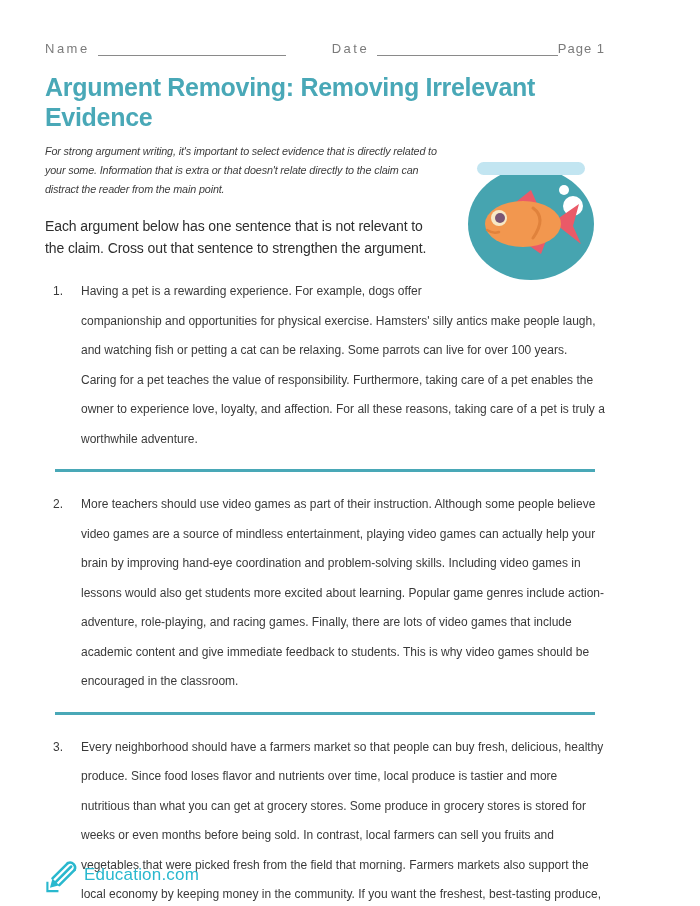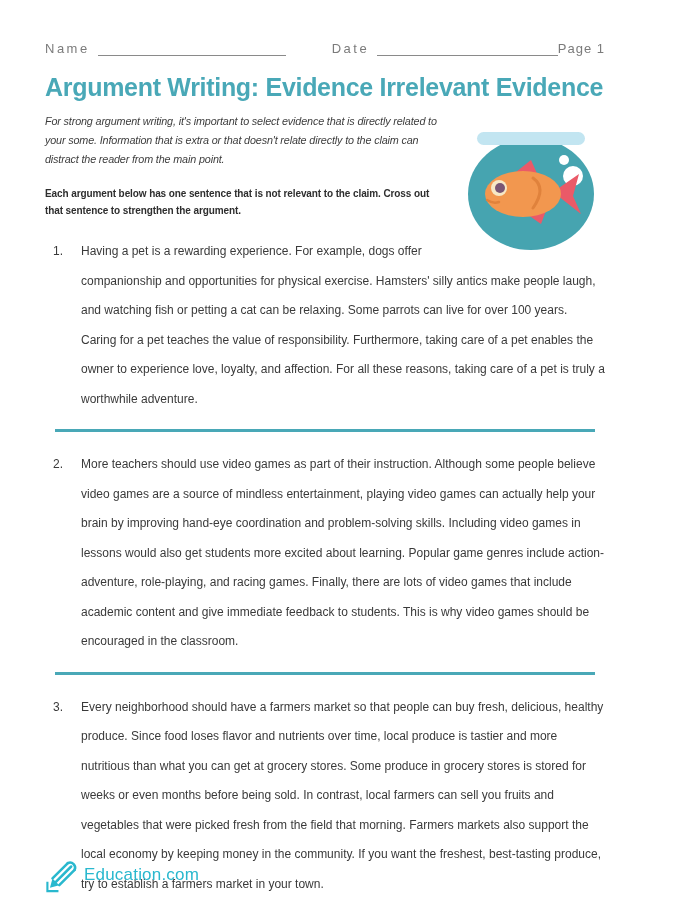--- a/index.html
+++ b/index.html
@@ -40,23 +40,23 @@
     float:right;width:148px;height:120px;
     margin:18px 0 8px 12px;
   }
   .bowl-float svg{width:100%;height:100%;display:block;}
   .intro{
     margin:0;font-style:italic;
     font-size:10.8px;letter-spacing:-0.15px;
     line-height:19px;color:#3d3d3d;
   }
   .instructions{
-    margin:16px 0 0 0;font-weight:bold;
-    font-size:10px;letter-spacing:-0.1px;
-    line-height:17px;color:#2e2e2e;
+    margin:16px 0 0 0;font-weight:normal;
+    font-size:14px;letter-spacing:-0.1px;
+    line-height:22px;color:#2e2e2e;
   }
   .argument{
     margin:18px 0 0 8px;
     padding-left:28px;
     font-size:12px;line-height:29.5px;color:#3a3a3a;
   }
   .argument .num{
     display:inline-block;width:28px;margin-left:-28px;
   }
   .divider{
@@ -82,21 +82,21 @@
 <div class="page">
 
   <div class="hdr">
     <span class="hdr-label">Name</span>
     <span class="blank blank-name"></span>
     <span class="hdr-label date-group">Date</span>
     <span class="blank blank-date"></span>
     <span class="hdr-label page-label">Page 1</span>
   </div>
 
-  <h1 class="title">Argument Writing: Evidence Irrelevant Evidence</h1>
+  <h1 class="title">Argument Removing: Removing Irrelevant Evidence</h1>
 
   <div class="content">
 
     <div class="bowl-float">
       <svg viewBox="0 0 148 120" aria-hidden="true">
         <ellipse cx="74" cy="64" rx="63" ry="56" fill="#46a4b0"></ellipse>
         <rect x="20" y="2" width="108" height="13" rx="6.5" fill="#c2e5f1"></rect>
         <circle cx="107" cy="30" r="5" fill="#ffffff"></circle>
         <circle cx="116" cy="46" r="10" fill="#ffffff"></circle>
         <path d="M96 62 L122 44 L116 66 L124 84 Z" fill="#ea5a68"></path>

